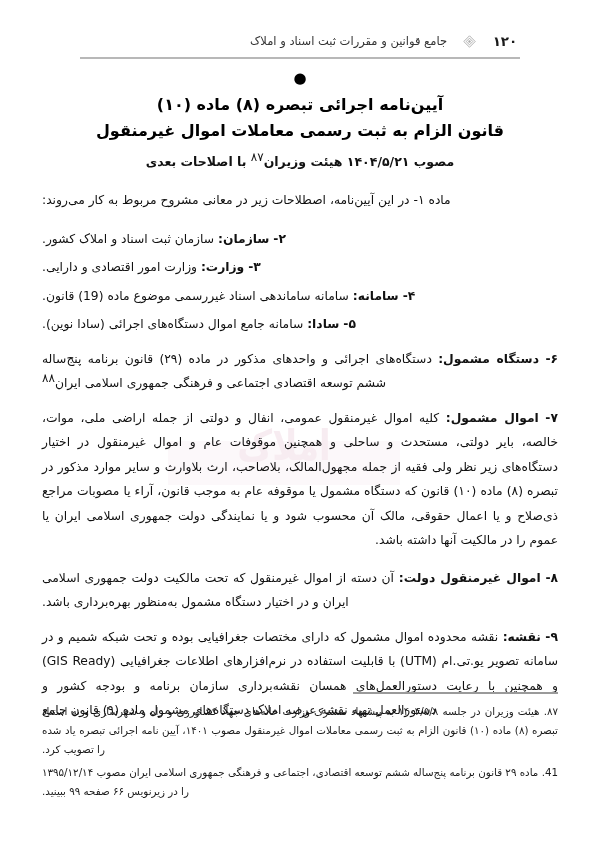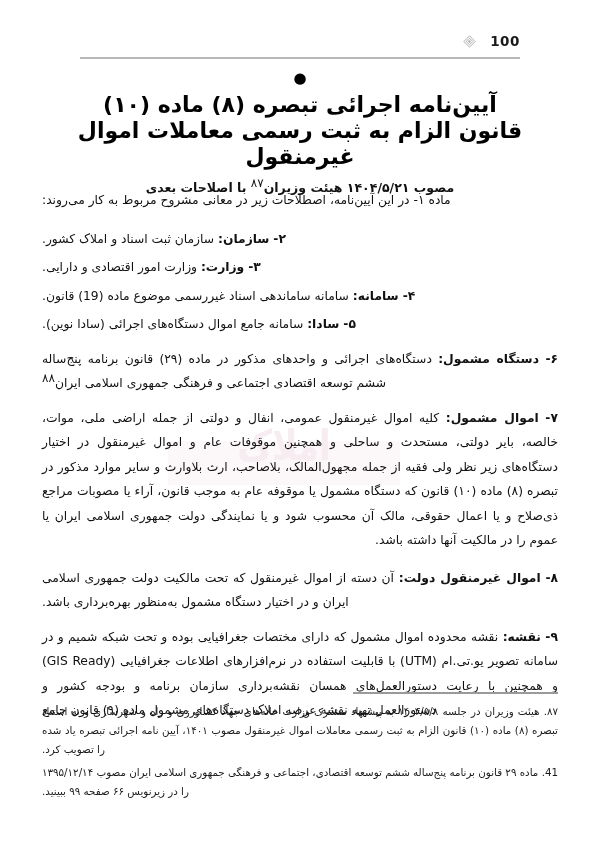--- a/index.html
+++ b/index.html
@@ -113,21 +113,21 @@
     z-index: 2;
   }
   .title-bullet {
     font-size: 15px;
     line-height: 16px;
     color: #000;
     margin-bottom: 6px;
   }
   .doc-title-1,
   .doc-title-2 {
-    font-size: 22px;
+    font-size: 16px;
     font-weight: bold;
     line-height: 26px;
     color: #000;
     letter-spacing: 0;
   }
   .doc-subtitle {
     margin-top: 9px;
     font-size: 12.5px;
     font-weight: bold;
     color: #121212;
@@ -210,30 +210,31 @@
 <body>
 
 <div class="page">
 
   <div class="watermark">
     <div class="wm-bar"></div>
     <div class="wm-inner">املاک</div>
   </div>
 
   <div class="running-head">
-    <span class="folio">100</span>
+    <span class="folio">۱۲۰</span>
     <span class="head-ornament">
       <svg width="13" height="13" viewBox="0 0 13 13" aria-hidden="true">
         <g fill="none" stroke="#a9a9a9" stroke-width="0.9">
           <path d="M6.5 0.8 L12.2 6.5 L6.5 12.2 L0.8 6.5 Z"></path>
           <path d="M6.5 3.2 L9.8 6.5 L6.5 9.8 L3.2 6.5 Z"></path>
         </g>
         <circle cx="6.5" cy="6.5" r="1.2" fill="#a9a9a9"></circle>
       </svg>
     </span>
+    <span class="head-title">جامع قوانین و مقررات ثبت اسناد و املاک</span>
   </div>
   <div class="head-rule"></div>
 
   <div class="title-block">
     <div class="title-bullet">●</div>
     <div class="doc-title-1">آیین‌نامه اجرائی تبصره (۸) ماده (۱۰)</div>
     <div class="doc-title-2">قانون الزام به ثبت رسمی معاملات اموال غیرمنقول</div>
     <div class="doc-subtitle"><span>مصوب ۱۴۰۴/۵/۲۱ هیئت وزیران</span><span class="sup">۸۷</span><span> با اصلاحات بعدی</span></div>
   </div>
 

